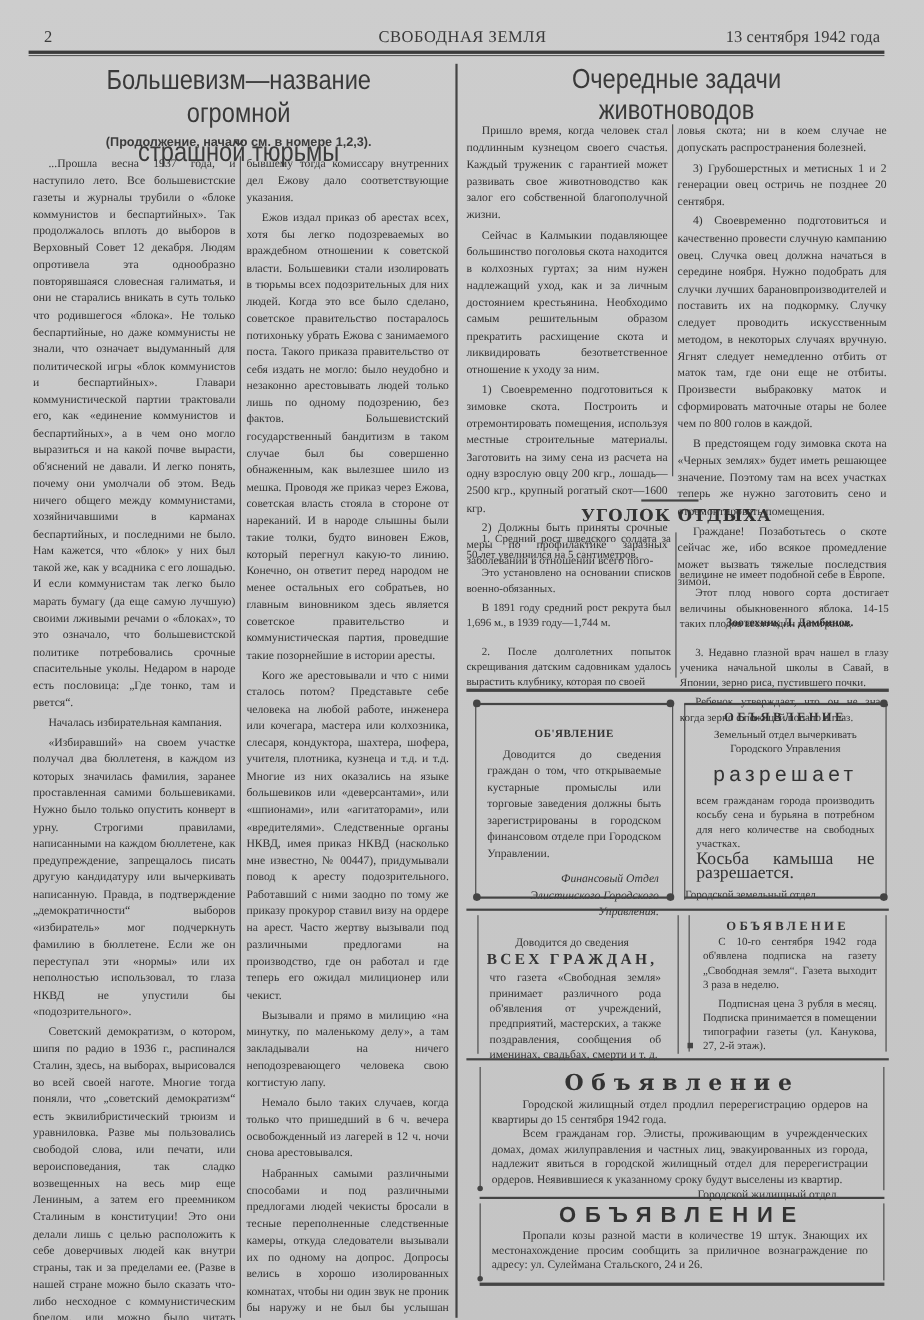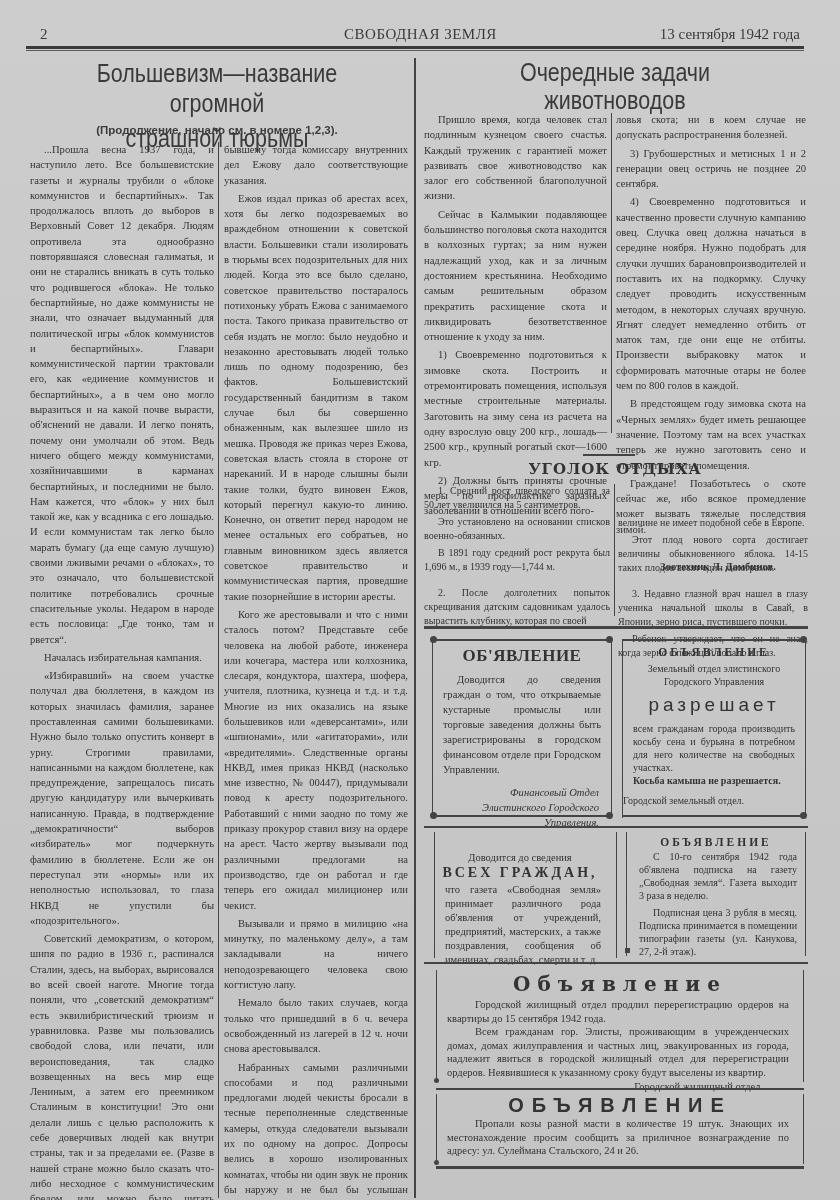--- a/index.html
+++ b/index.html
@@ -106,37 +106,37 @@
   <div class="col" style="left:618px;top:484px;width:190px;font-size:10px;line-height:14px;margin-top:32px;">
     <p style="text-indent:0;">величине не имеет подобной себе в Европе.</p>
     <p>Этот плод нового сорта достигает величины обыкновенного яблока. 14-15 таких плодов весят один килограмм.</p>
     <p style="margin-top:12px;">3. Недавно глазной врач нашел в глазу ученика начальной школы в Савай, в Японии, зерно риса, пустившего почки.</p>
     <p>Ребенок утверждает, что он не знал, когда зерно с пожицей попало в глаз.</p>
   </div>
 
   <div class="short-rule" style="left:424px;top:626px;width:384px;height:2.5px;"></div>
 
   <div class="box" style="left:432px;top:640px;width:178px;height:178px;border-top:none;border-bottom:none;">
-    <div class="t" style="font-size:17px;margin-top:6px;letter-spacing:.5px;">ОБ'ЯВЛЕНИЕ</div>
+    <div class="t" style="font-size:10px;margin-top:22px;letter-spacing:.5px;">ОБ'ЯВЛЕНИЕ</div>
     <div class="b" style="padding:6px 10px 0 10px;text-indent:14px;">Доводится до сведения граждан о том, что открываемые кустарные промыслы или торговые заведения должны быть зарегистрированы в городском финансовом отделе при Городском Управлении.</div>
     <div class="b" style="padding:8px 12px 0 24px;text-align:right;font-style:italic;font-family:Liberation Serif, serif;">Финансовый Отдел Элистинского Городского Управления.</div>
   </div>
   <div class="short-rule" style="left:432px;top:639px;width:180px;height:1.5px;"></div>
   <div class="short-rule" style="left:432px;top:815px;width:180px;height:1.5px;"></div>
   <div class="dot" style="left:430px;top:636px;"></div>
   <div class="dot" style="left:606px;top:636px;"></div>
   <div class="dot" style="left:430px;top:812px;"></div>
   <div class="dot" style="left:606px;top:812px;"></div>
 
   <div class="box" style="left:622px;top:640px;width:182px;height:178px;border-top:none;border-bottom:none;">
     <div class="t" style="font-size:11.5px;margin-top:6px;letter-spacing:3px;">ОБЪЯВЛЕНИЕ</div>
-    <div class="b" style="text-align:center;padding:4px 8px 0;font-size:10px;line-height:13px;">Земельный отдел элистинского Городского Управления</div>
+    <div class="b" style="text-align:center;padding:4px 8px 0;font-size:10px;line-height:13px;">Земельный отдел вычеркивать Городского Управления</div>
     <div class="t" style="font-family:'Liberation Sans',sans-serif;font-weight:400;font-size:19px;letter-spacing:4px;margin-top:6px;">разрешает</div>
     <div class="b" style="padding:6px 10px 0;font-size:10px;line-height:13px;">всем гражданам города производить косьбу сена и бурьяна в потребном для него количестве на свободных участках.</div>
-    <div class="b" style="padding:0 10px;font-size:10px;line-height:13px;font-weight:bold;">Косьба камыша не разрешается.</div>
+    <div class="b" style="padding:0 10px;font-size:16px;line-height:13px;">Косьба камыша не разрешается.</div>
     <div class="b" style="padding-top:6px;font-size:10px;">Городской земельный отдел.</div>
   </div>
   <div class="short-rule" style="left:622px;top:639px;width:184px;height:1.5px;"></div>
   <div class="short-rule" style="left:622px;top:815px;width:184px;height:1.5px;"></div>
   <div class="dot" style="left:800px;top:636px;"></div>
   <div class="dot" style="left:800px;top:812px;"></div>
 
   <div class="short-rule" style="left:424px;top:826px;width:384px;height:2px;"></div>
 
   <div class="box" style="left:434px;top:832px;width:170px;height:126px;border-top:none;border-bottom:none;border-right:none;">

